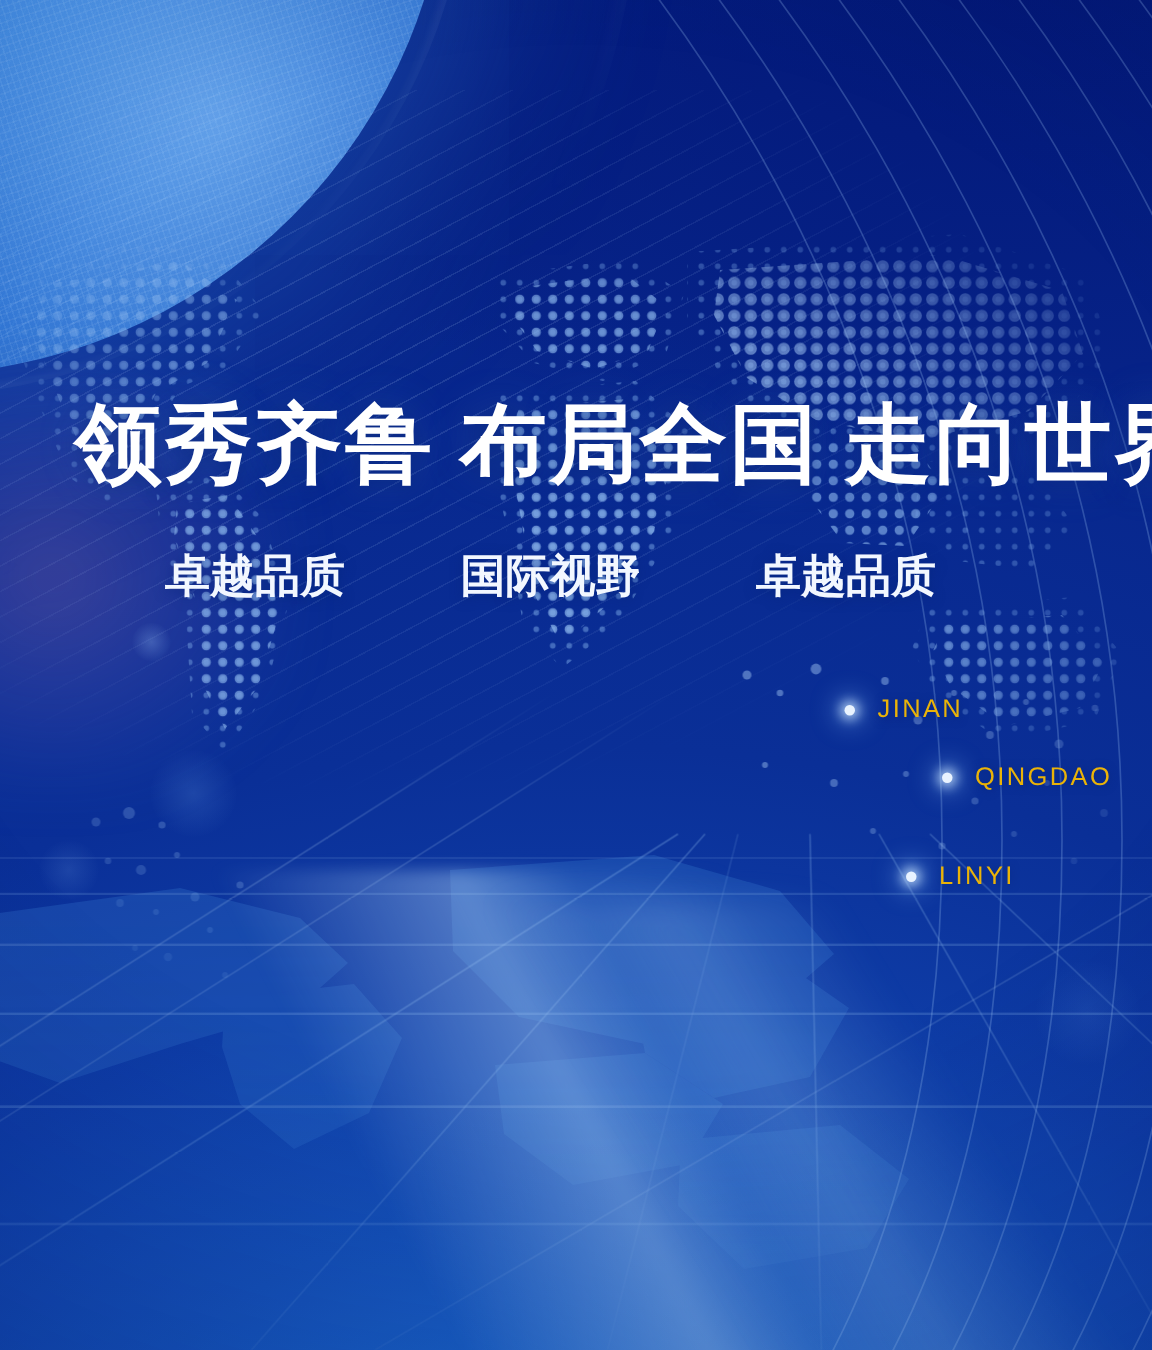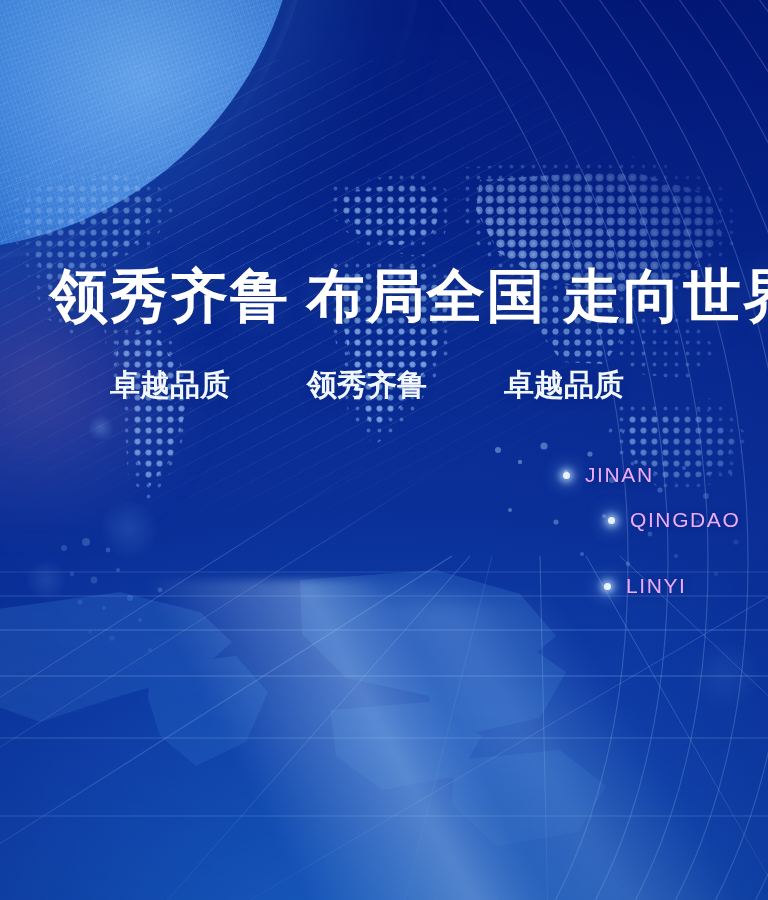--- a/index.html
+++ b/index.html
@@ -168,27 +168,27 @@
   .city .dot{
     width:7px;height:7px;border-radius:50%;
     background:#e9f3ff;
     box-shadow:0 0 7px 3px rgba(200,228,255,.75), 0 0 16px 7px rgba(140,195,255,.35);
     margin-right:15px;
     flex:none;
   }
   .city .name{
     font-family:"Liberation Sans", sans-serif;
     font-weight:400;
-    font-size:21px;
+    font-size:17px;
     letter-spacing:1.6px;
-    color:#f0abfc;
+    color:#eab308;
     text-shadow:0 1px 6px rgba(5,35,115,.6);
   }
   .city.jinan   {left:563px; top:463px;}
-  .city.qingdao {left:608px; top:508px;}
+  .city.qingdao {left:628px; top:508px;}
   .city.linyi   {left:604px; top:556px;margin-top:18px;}
 </style>
 </head>
 <body>
 
 <div id="stage">
 
   <div class="layer bg-base"></div>
   <div class="layer bg-topdark"></div>
 
@@ -369,21 +369,21 @@
   <div class="light-beam2"></div>
   <div class="layer bg-vign"></div>
 
   <div class="content">
 
     <div class="headline">领秀齐鲁 布局全国 走向世界</div>
 
     <div class="subhead">
       <span>卓越品质</span>
       <span class="sub-gap"></span>
-      <span>领秀齐鲁</span>
+      <span>国际视野</span>
       <span class="sub-gap"></span>
       <span>卓越品质</span>
     </div>
 
     <div class="cities">
       <div class="city jinan">
         <span class="dot"></span>
         <span class="name">JINAN</span>
       </div>
       <div class="city qingdao">

